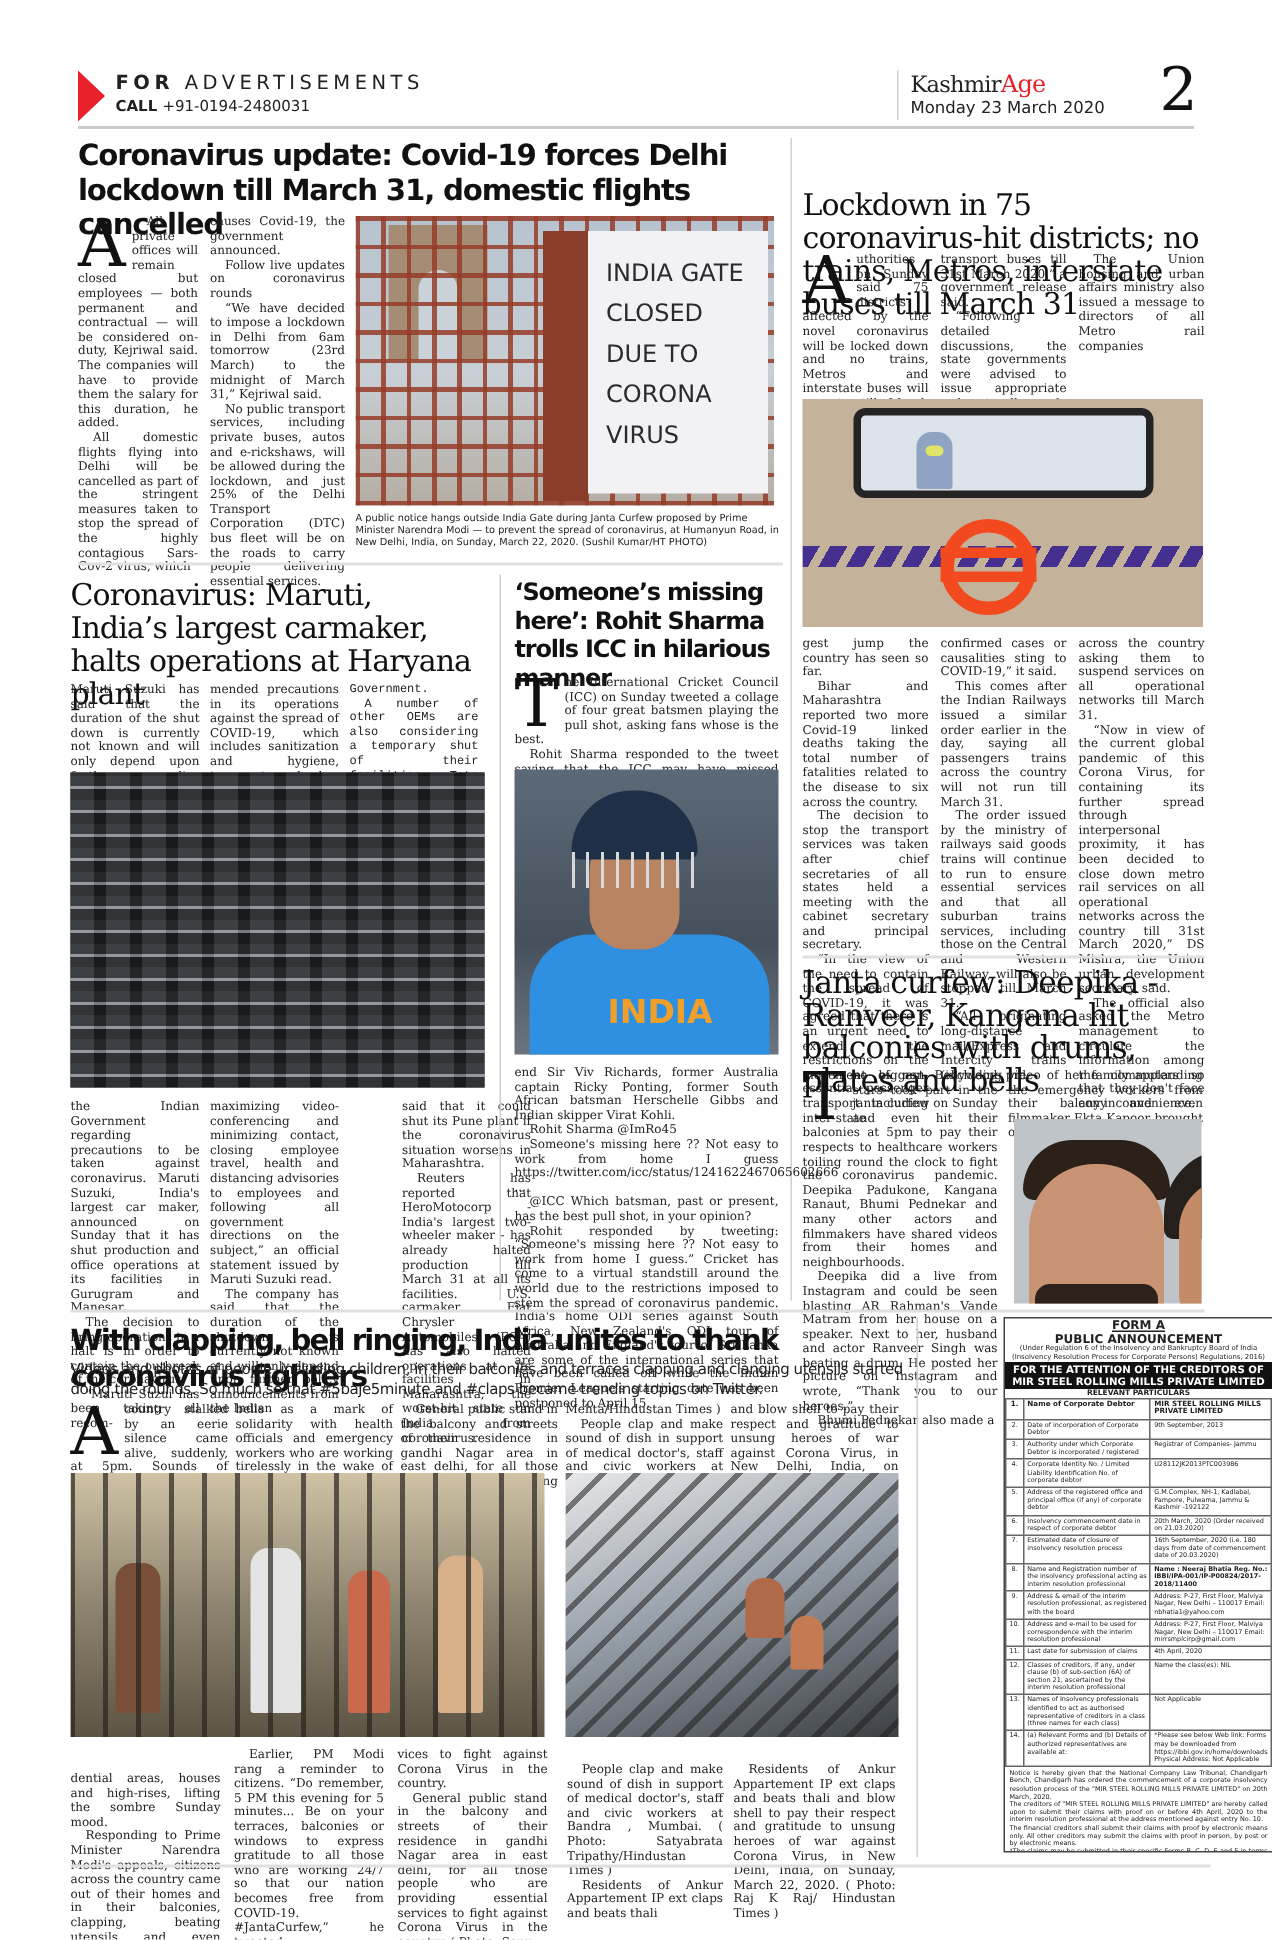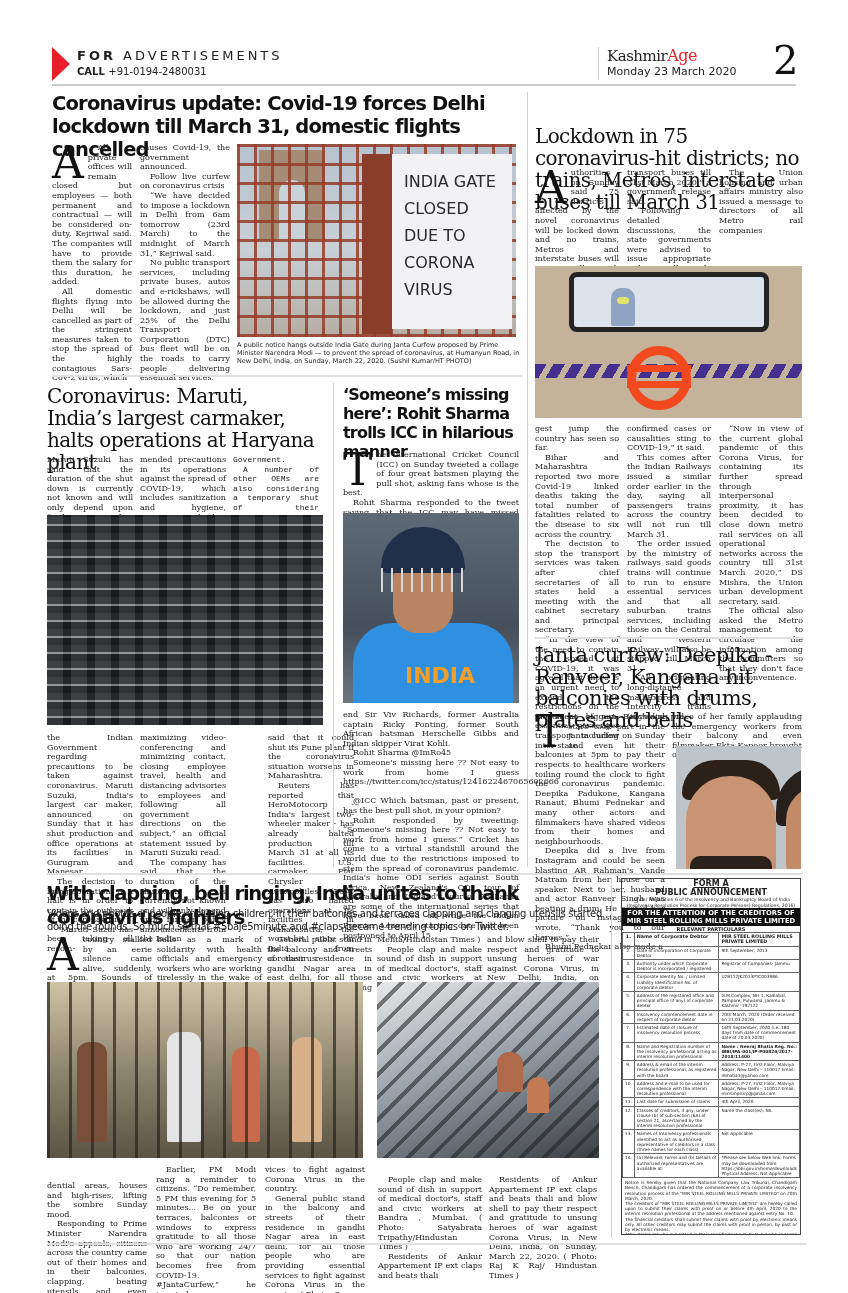--- a/index.html
+++ b/index.html
@@ -69,21 +69,21 @@
   .deepika-face { position: absolute; left: 110px; top: 40px; width: 70px; height: 110px; background: #c48b68; border-radius: 34px; }
   .deepika-hair { position: absolute; left: 100px; top: 20px; width: 90px; height: 60px; background: #26201c; border-radius: 44px 44px 6px 6px; }
 
   .clap1 { background: linear-gradient(180deg, #cfc2a5 0%, #8e8570 50%, #5c5444 100%); }
   .bars { position: absolute; inset: 0; background: repeating-linear-gradient(90deg, rgba(40,36,30,0.7) 0 3px, transparent 3px 22px); }
   .person { position: absolute; border-radius: 12px 12px 2px 2px; }
   .clap2 { background: linear-gradient(160deg, #e7e8ea 0%, #9aa2ab 45%, #3b3f44 100%); }
   .stripes { position: absolute; inset: 0; background: repeating-linear-gradient(135deg, rgba(30,30,30,0.55) 0 4px, transparent 4px 16px); }
 
   
-  .ad-box { border: 1px solid #444; font-family: "DejaVu Sans", sans-serif; color: #222; }
+  .ad-box { border: 1px solid #444; font-family: "DejaVu Sans", sans-serif; color: #222; margin-left: 48px; }
   .ad-title1 { text-align: center; font-size: 8px; font-weight: bold; line-height: 9px; text-decoration: underline; }
   .ad-title2 { text-align: center; font-size: 8px; font-weight: bold; line-height: 9px; }
   .ad-sub { text-align: center; font-size: 4.6px; line-height: 5.6px; }
   .ad-banner { background: #111; color: #fff; text-align: center; font-size: 6.8px; font-weight: bold; line-height: 8px; padding: 1px 0; }
   .ad-rel { text-align: center; font-size: 5px; font-weight: bold; line-height: 6px; }
   table.ad-table { width: 100%; border-collapse: collapse; font-size: 4.3px; line-height: 5.2px; }
   table.ad-table td { border: 1px solid #666; padding: 1px 2px; vertical-align: top; }
   table.ad-table td.n { width: 8px; text-align: center; }
   table.ad-table td.k { width: 86px; }
   table.ad-table tr.hdr td { font-weight: bold; font-size: 4.8px; }
@@ -102,21 +102,21 @@
 <div class="abs head-rule"></div>
 
 <div class="abs hl-sans" style="left:52px; top:92px; width:470px; font-size:19.5px; line-height:23px;">Coronavirus update: Covid-19 forces Delhi lockdown till March 31, domestic flights cancelled</div>
 <div class="abs col" style="left:52px; top:143px; width:80px;">
   <span class="dropcap">A</span>
   <p>All private offices will remain closed but employees — both permanent and contractual — will be considered on-duty, Kejriwal said. The companies will have to provide them the salary for this duration, he added.</p>
   <p>All domestic flights flying into Delhi will be cancelled as part of the stringent measures taken to stop the spread of the highly contagious Sars-Cov-2 virus, which</p>
 </div>
 <div class="abs col" style="left:140px; top:143px; width:90px;">
   <p class="first">causes Covid-19, the government announced.</p>
-  <p>Follow live curfew on coronavirus crisis</p>
+  <p>Follow live updates on coronavirus rounds</p>
   <p>“We have decided to impose a lockdown in Delhi from 6am tomorrow (23rd March) to the midnight of March 31,” Kejriwal said.</p>
   <p>No public transport services, including private buses, autos and e-rickshaws, will be allowed during the lockdown, and just 25% of the Delhi Transport Corporation (DTC) bus fleet will be on the roads to carry people delivering essential services.</p>
 </div>
 <div class="abs photo india-gate" style="left:237px; top:144px; width:279px; height:193px;">
   <div class="gate-arch"></div>
   <div class="gate-grid"></div>
   <div class="gate-post"></div>
   <div class="gate-sign">
     <div>INDIA GATE</div>
     <div>CLOSED</div>
@@ -155,20 +155,21 @@
   <p>The decision to stop the transport services was taken after chief secretaries of all states held a meeting with the cabinet secretary and principal secretary.</p>
   <p>“In the view of the need to contain the spread of COVID-19, it was agreed that there is an urgent need to extend the restrictions on the movement of non-essential passenger transport including inter-state</p>
 </div>
 <div class="abs col" style="left:627px; top:424px; width:84px;">
   <p class="first">confirmed cases or causalities sting to COVID-19,” it said.</p>
   <p>This comes after the Indian Railways issued a similar order earlier in the day, saying all passengers trains across the country will not run till March 31.</p>
   <p>The order issued by the ministry of railways said goods trains will continue to run to ensure essential services and that all suburban trains services, including those on the Central and Western Railway, will also be stopped till March 31.</p>
   <p>“All originating long-distance mail/Express and Intercity trains (including pre-</p>
 </div>
 <div class="abs col" style="left:719px; top:424px; width:84px;">
+  <p class="first">across the country asking them to suspend services on all operational networks till March 31.</p>
   <p>“Now in view of the current global pandemic of this Corona Virus, for containing its further spread through interpersonal proximity, it has been decided to close down metro rail services on all operational networks across the country till 31st March 2020,” DS Mishra, the Union urban development secretary, said.</p>
   <p>The official also asked the Metro management to circulate the information among the commuters so that they don't face any inconvenience.</p>
 </div>
 <div class="abs hrule" style="left:535px; top:637px; width:268px;"></div>
 
 <div class="abs hl-serif" style="left:535px; top:645px; width:260px; font-size:21px; line-height:21.5px;">Janta curfew: Deepika -Ranveer, Kangana hit balconies with drums, plates and bells</div>
 <div class="abs col" style="left:535px; top:712px; width:130px;">
   <span class="dropcap">T</span>
   <p class="first">he biggest Bollywood stars took part in the janta curfew on Sunday and even hit their balconies at 5pm to pay their respects to healthcare workers toiling round the clock to fight the coronavirus pandemic. Deepika Padukone, Kangana Ranaut, Bhumi Pednekar and many other actors and filmmakers have shared videos from their homes and neighbourhoods.</p>
   <p>Deepika did a live from Instagram and could be seen blasting AR Rahman's Vande Matram from her house on a speaker. Next to her, husband and actor Ranveer Singh was beating a drum. He posted her picture on Instagram and wrote, “Thank you to our heroes.”</p>

